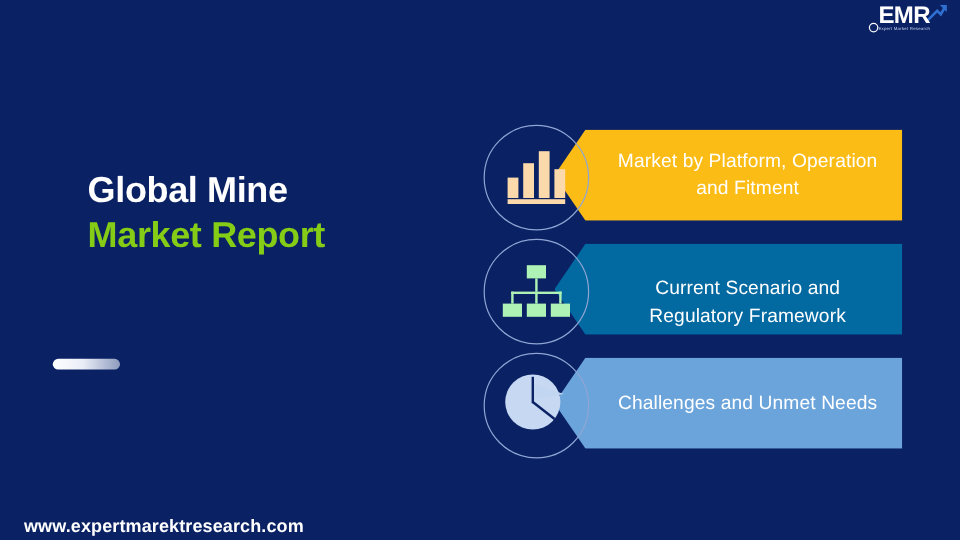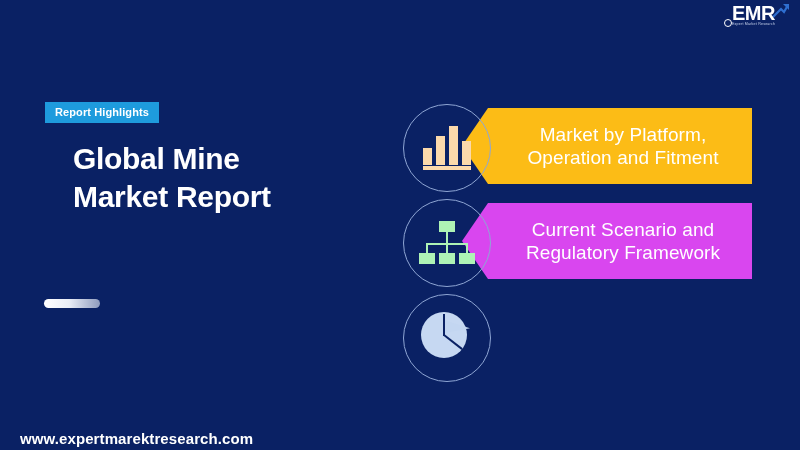--- a/index.html
+++ b/index.html
@@ -43,21 +43,21 @@
     font-size:11px; font-weight:bold;
     padding:4px 10px 5px 10px;
     line-height:12px;
     letter-spacing:.1px;
   }
   .title{
     position:absolute; left:44px; top:140px; width:340px;
     color:#ffffff; font-weight:bold; font-size:30px;
     line-height:38px; letter-spacing:-.3px;margin-left:29px;
   }
-  .title .gold{color:#ffffff;display:block;}
+  .title .gold{color:#84cc16;display:block;}
   .title .line{display:block;}
   .divider{
     position:absolute; left:44px; top:299px;
     width:56px;height:9px;border-radius:5px;
     background:linear-gradient(90deg,#ffffff 0%,#e9edf6 45%,#8e9bbd 100%);
   }
   .site-url{
     position:absolute; left:20px; top:430px;
     color:#ffffff; font-size:15px; font-weight:bold;
     letter-spacing:.1px;
@@ -73,25 +73,25 @@
   .panel{
     position:absolute; left:62px; top:4px;
     width:290px; height:76px;
     display:flex; align-items:center; justify-content:center;
     box-sizing:border-box;
     padding:4px 14px 4px 46px;
     -webkit-clip-path:polygon(26px 0, 100% 0, 100% 100%, 26px 100%, 0 50%);
     clip-path:polygon(26px 0, 100% 0, 100% 100%, 26px 100%, 0 50%);
   }
   .panel-txt{
-    color:#ffffff; font-size:19px; line-height:23px;
+    color:#ffffff; font-size:16px; line-height:23px;
     text-align:center; font-weight:normal; letter-spacing:.1px;
   }
   .r0 .panel{background:#fcbc16;}
-  .r1 .panel{background:#d946ef;}
+  .r1 .panel{background:#0369a1;align-items:flex-end;}
   .r2 .panel{background:#6ba4da;}
 
   .ring{
     position:absolute; left:3px; top:0px;
     width:88px; height:88px; border-radius:50%;
     border:1px solid #8fa6d4;
     box-sizing:border-box;
     overflow:hidden;
   }
   .ring-in{position:absolute;inset:0;}
@@ -143,21 +143,20 @@
   <div class="logo">
     <svg class="logo-arrow" viewBox="0 0 18 14">
       <path d="M1 13 L9 5 L12 8 L16 1" fill="none" stroke="#2f6fd0" stroke-width="2.2"></path>
       <path d="M17 0 L17 6 L11 0 Z" fill="#2f6fd0"></path>
     </svg>
     <div class="logo-circle"></div>
     <div class="logo-emr">EMR</div>
     <div class="logo-tag">Expert Market Research</div>
   </div>
 
-  <div class="badge">Report Highlights</div>
 
   <div class="title">
     <span class="line">Global Mine</span>
     <span class="gold">Market Report</span>
   </div>
 
   <div class="divider"></div>
 
   <div class="site-url">www.expertmarektresearch.com</div>
 
@@ -199,20 +198,23 @@
               <u class="l1"></u>
                 <u class="l2"></u>
                 <u class="l3"></u>
             </div>
           </div>
         </div>
       </div>
     </div>
 
     <div class="card-row r2">
+      <div class="panel">
+        <span class="panel-txt">Challenges and Unmet Needs</span>
+      </div>
       <div class="ring">
         <div class="ring-in">
           <div class="ico">
             <div class="pie">
               <div class="pie-main"></div>
               <div class="pie-slice"></div>
               <div class="pie-cut1"></div>
               <div class="pie-cut2"></div>
             </div>
           </div>

